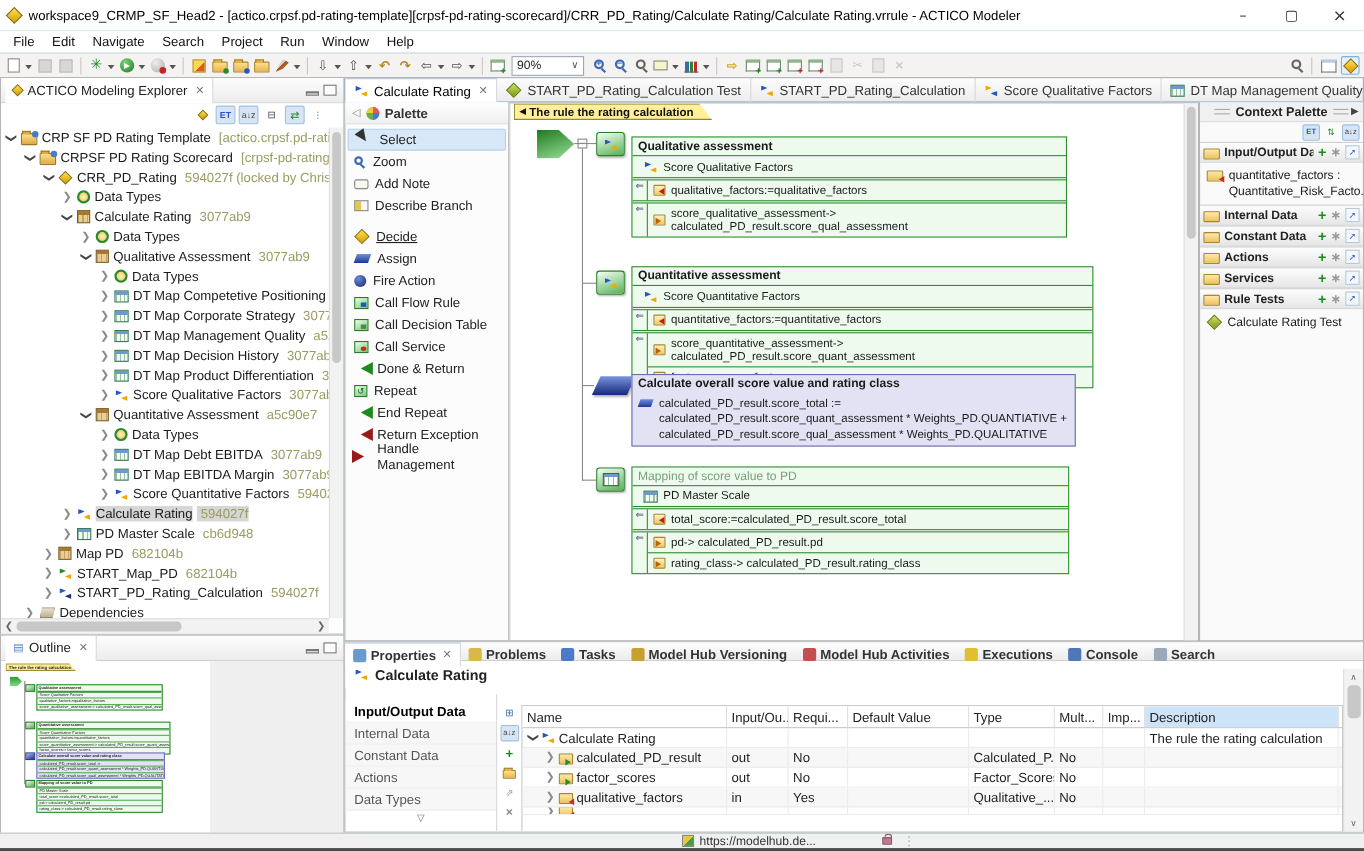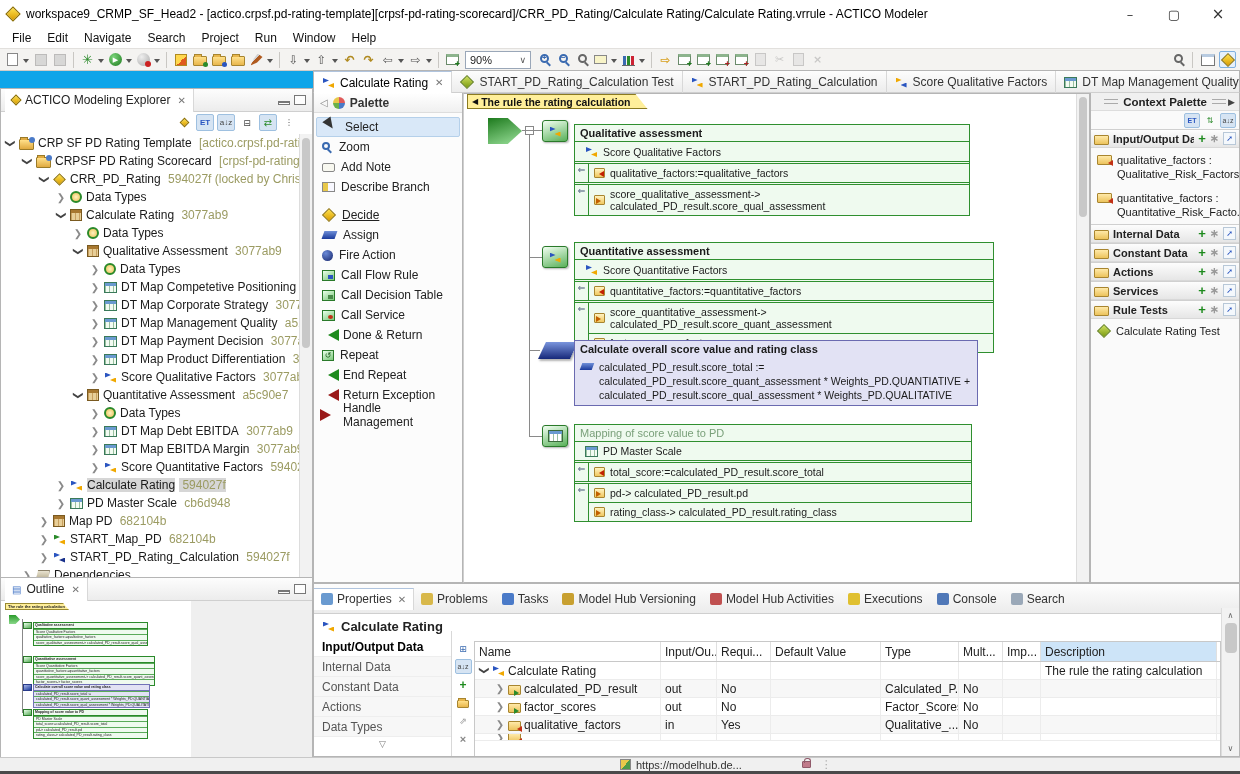--- a/index.html
+++ b/index.html
@@ -86,21 +86,21 @@
   
   .panel{position:absolute;background:#fff;border:1px solid #b5b5b5;}
   .view-hdr{height:23px;background:linear-gradient(#fdfdfd,#ececec);border-bottom:1px solid #cfcfcf;display:flex;align-items:center;padding:0 4px;gap:5px;}
   .view-tab{display:flex;align-items:center;gap:5px;height:23px;padding:0 7px;background:#fff;border-right:1px solid #d8d8d8;font-size:12px;color:#222;}
   .tab-close{color:#777;font-size:10px;margin-left:2px;}
   .minmax{margin-left:auto;display:flex;gap:4px;padding-right:2px;}
   .mm{width:12px;height:10px;border:1px solid #777;background:#fdfdfd;}
   .mm.min{height:4px;margin-top:6px;border-top:2px solid #777;}
 
   
-  #explorer{left:0;top:88px;width:313px;height:507px;}
+  #explorer{left:0;top:70px;width:313px;height:507px;}
   .expl-tools{height:21px;display:flex;align-items:center;justify-content:flex-end;gap:3px;padding:0 14px 0 4px;background:#fff;}
   .mini-btn{width:18px;height:17px;border-radius:2px;display:flex;align-items:center;justify-content:center;font-size:9px;color:#444;}
   .mini-btn.on{background:#d6e4f3;border:1px solid #9ec0e0;}
   .tree{position:absolute;left:0;top:45px;right:13px;bottom:14px;overflow:hidden;background:#fff;}
   .trow{height:18px;display:flex;align-items:center;gap:4px;white-space:nowrap;}
   .tw{width:10px;flex:none;color:#8a8a8a;font-size:10px;display:inline-flex;justify-content:center;}
   .tw.open{transform:rotate(90deg);color:#444;}
   .tlabel{color:#1a1a1a;}
   .tlabel.sel{background:#d6d6d6;}
   .tmeta{color:#9b9b62;}
@@ -201,21 +201,21 @@
   .ctx-plus{color:#1d8a1d;font-weight:bold;font-size:13px;line-height:10px;}
   .ctx-gear{color:#999;font-weight:bold;font-size:11px;}
   .ctx-pin{width:13px;height:13px;border:1px solid #b8c8d8;background:#f4f8fc;color:#2a55c0;font-size:8px;display:flex;align-items:center;justify-content:center;}
   .ctx-item{display:flex;gap:5px;padding:5px 2px 5px 6px;font-size:11px;color:#1a1a1a;line-height:14px;}
   .ctx-folder{width:15px;height:10px;background:linear-gradient(#ffe9a8,#ecc35c);border:1px solid #a8852f;border-radius:1px;position:relative;margin-top:2px;flex:none;}
   .ctx-folder.out::after{content:"";position:absolute;right:-2px;bottom:-2px;border:3px solid transparent;border-left:5px solid #2a8a2a;}
   .ctx-folder.in::after{content:"";position:absolute;right:-2px;bottom:-2px;border:3px solid transparent;border-right:5px solid #c23016;}
 
   
   #props{left:313px;top:583px;width:927px;height:174px;background:#fff;}
-  .props-tabs{height:30px;background:linear-gradient(#fdfdfd,#ececec);border-bottom:1px solid #cfcfcf;display:flex;align-items:center;}
+  .props-tabs{height:17px;background:linear-gradient(#fdfdfd,#ececec);border-bottom:1px solid #cfcfcf;display:flex;align-items:flex-start;font-weight:bold;}
   .ptab{display:flex;align-items:center;gap:4px;height:22px;padding:0 7px;font-size:12px;color:#333;white-space:nowrap;}
   .ptab.active{background:#fff;border-right:1px solid #d8d8d8;border-top:1px solid #b0c4de;}
   .vt-ic{width:12px;height:12px;border-radius:2px;flex:none;}
   .props-title{height:24px;display:flex;align-items:center;gap:6px;padding:0 8px;font-size:13px;font-weight:bold;color:#222;background:#fff;}
   .props-body{position:absolute;left:0;top:47px;right:18px;bottom:0;display:flex;overflow:hidden;}
   .props-side{width:138px;flex:none;border-right:1px solid #d8d8d8;padding-top:6px;}
   .pside-item{height:20px;display:flex;align-items:center;padding:0 8px;color:#555;border-bottom:1px solid #eee;background:#f7f7f7;font-size:12px;}
   .pside-item.active{font-weight:bold;color:#000;background:#fff;}
   .pside-more{text-align:center;color:#777;font-size:9px;padding-top:2px;}
   .props-minibar{width:22px;flex:none;display:flex;flex-direction:column;align-items:center;gap:3px;padding-top:10px;}
@@ -492,21 +492,21 @@
         </div>
         <div class="trow" style="padding-left: 89px;">
           <span class="tw glyph">❯</span>
           <span class="ic i-table"></span>
           <span class="tlabel">DT Map Management Quality</span>
           <span class="tmeta">&nbsp;a52297</span>
         </div>
         <div class="trow" style="padding-left: 89px;">
           <span class="tw glyph">❯</span>
           <span class="ic i-table"></span>
-          <span class="tlabel">DT Map Payment Decision</span>
+          <span class="tlabel">DT Map Decision History</span>
           <span class="tmeta">&nbsp;3077ab9</span>
         </div>
         <div class="trow" style="padding-left: 89px;">
           <span class="tw glyph">❯</span>
           <span class="ic i-table"></span>
           <span class="tlabel">DT Map Product Differentiation</span>
           <span class="tmeta">&nbsp;3077</span>
         </div>
         <div class="trow" style="padding-left: 89px;">
           <span class="tw glyph">❯</span>
@@ -885,27 +885,20 @@
         <div class="ctx-sec-hdr">
           <span class="ctx-folder"></span>
           <span class="lbl">Input/Output Data</span>
           <span class="ctx-plus">+</span>
           <span class="ctx-gear">∗</span>
           <span class="ctx-pin glyph">➚</span>
         </div>
         <div class="ctx-item">
           <span class="ctx-folder in"></span>
           <div>
-            <div>qualitative_factors :</div>
-            <div>Qualitative_Risk_Factors</div>
-          </div>
-        </div>
-        <div class="ctx-item">
-          <span class="ctx-folder in"></span>
-          <div>
             <div>quantitative_factors :</div>
             <div>Quantitative_Risk_Facto...</div>
           </div>
         </div>
         <div class="ctx-sec-hdr">
           <span class="ctx-folder"></span>
           <span class="lbl">Internal Data</span>
           <span class="ctx-plus">+</span>
           <span class="ctx-gear">∗</span>
           <span class="ctx-pin glyph">➚</span>

